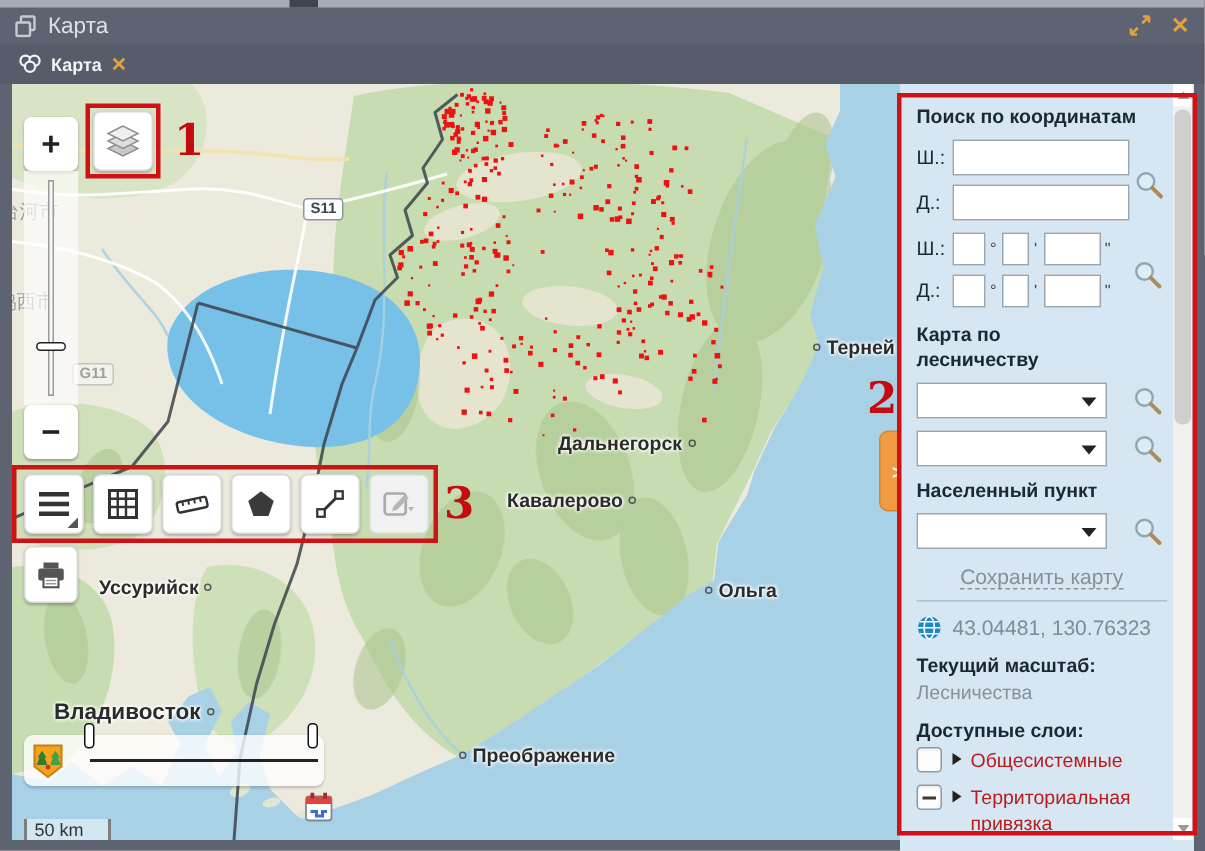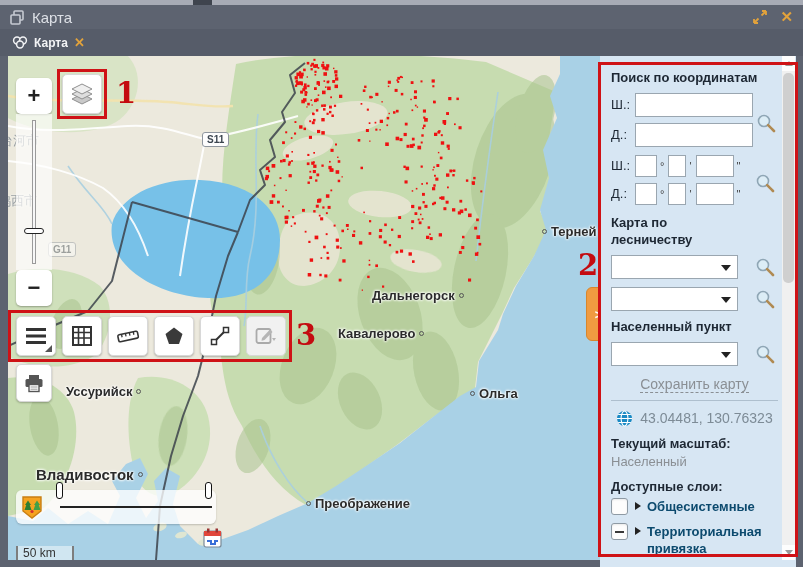--- a/index.html
+++ b/index.html
@@ -76,27 +76,27 @@
   .searchzone { display:flex; align-items:center; }
   .searchzone .fields { flex:1 1 auto; }
   .mag { flex:0 0 26px; display:flex; justify-content:center; cursor:pointer; }
   .selbox { position:relative; width:132px; height:24px; background:#fff; border:1px solid #9aa6b0; cursor:pointer; }
   .selbox .arr { position:absolute; right:6px; top:9px; width:0; height:0; border-left:5px solid transparent; border-right:5px solid transparent; border-top:6px solid #222; }
   .selrow { display:flex; align-items:center; margin-bottom:8px; }
   .selrow .mag { margin-left:14px; }
   .savelink { text-align:center; color:#8a8f94; font-size:14px; margin:10px 0 8px; }
   .savelink span { border-bottom:1.5px dashed #8a8f94; cursor:pointer; }
   .pdivider { border:0; border-top:1px solid #aebfce; margin:6px 0 9px; }
-  .coordline { display:flex; align-items:center; gap:7px; color:#7d8b96; font-size:14px; margin-bottom:9px;justify-content:center; }
+  .coordline { display:flex; align-items:center; gap:7px; color:#7d8b96; font-size:14px; margin-bottom:9px; }
   .graytext { color:#8a8f94; margin:2px 0 10px; }
   .layer-row { display:flex; align-items:flex-start; margin-bottom:7px; line-height:1.35; }
   .cb { flex:0 0 17px; width:17px; height:17px; background:#fdfdfd; border:1px solid #8e9aa4; border-radius:3px; margin-right:7px; position:relative; cursor:pointer; box-shadow:inset 0 1px 2px rgba(0,0,0,.08); }
   .cb[data-state="indeterminate"]::after { content:""; position:absolute; left:3px; top:7px; width:9px; height:2px; background:#3a3a3a; }
   .tri { flex:0 0 auto; width:0; height:0; border-top:4px solid transparent; border-bottom:4px solid transparent; border-left:6px solid #222; margin:4px 6px 0 0; cursor:pointer; }
-  .layer-label { font-weight:bold; color:#0c4a6e; }
+  .layer-label { font-weight:normal; color:#b91c1c; }
 
   
   .pscroll { position:absolute; right:1px; top:0; width:13px; height:504px; background:#f0f0f0; }
   .ps-arrow { position:absolute; left:0; width:13px; height:15px; background:#fdfdfd; display:flex; align-items:center; justify-content:center; cursor:pointer; }
   .ps-up { top:0; } .ps-down { bottom:0; }
   .tri-up { width:0; height:0; border-left:4px solid transparent; border-right:4px solid transparent; border-bottom:5px solid #9a9a9a; }
   .tri-dn { width:0; height:0; border-left:4px solid transparent; border-right:4px solid transparent; border-top:5px solid #9a9a9a; }
   .ps-thumb { position:absolute; left:1px; top:17px; width:11px; height:210px; background:#cfcfcf; border-radius:5px; cursor:grab; }
 </style>
 </head>
@@ -770,21 +770,21 @@
       <div class="coordline">
         <svg width="17" height="17" viewBox="0 0 17 17">
           <circle cx="8.5" cy="8.5" r="7.5" fill="#1b8ac4"></circle>
           <ellipse cx="8.5" cy="8.5" rx="3.4" ry="7.5" fill="none" stroke="#fff" stroke-width="1.1"></ellipse>
           <path d="M1,8.5 h15 M2.2,4.5 h12.6 M2.2,12.5 h12.6" stroke="#fff" stroke-width="1.1" fill="none"></path>
         </svg>
         <span>43.04481, 130.76323</span>
       </div>
 
       <div class="p-title" style="margin-bottom:0">Текущий масштаб:</div>
-      <div class="graytext">Населенный</div>
+      <div class="graytext">Лесничества</div>
 
       <div class="p-title" style="margin-bottom:2px">Доступные слои:</div>
 
       <div class="layer-row">
         <span class="cb" data-state="unchecked"></span>
           <span class="tri"></span>
         <span class="layer-label">Общесистемные</span>
       </div>
       <div class="layer-row">
         <span class="cb" data-state="indeterminate"></span>

